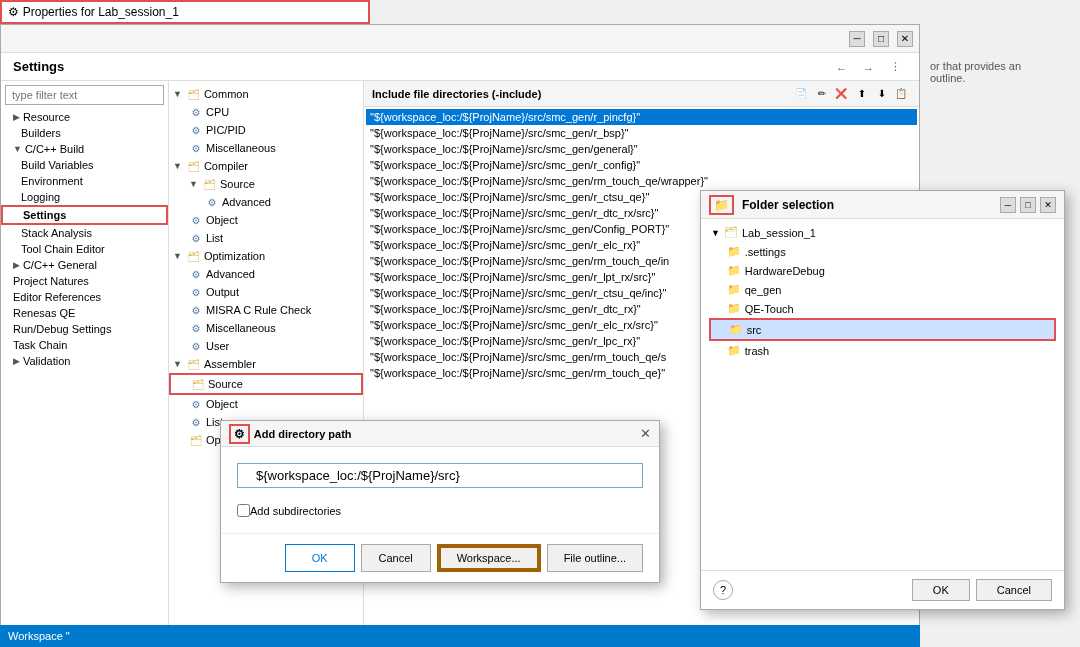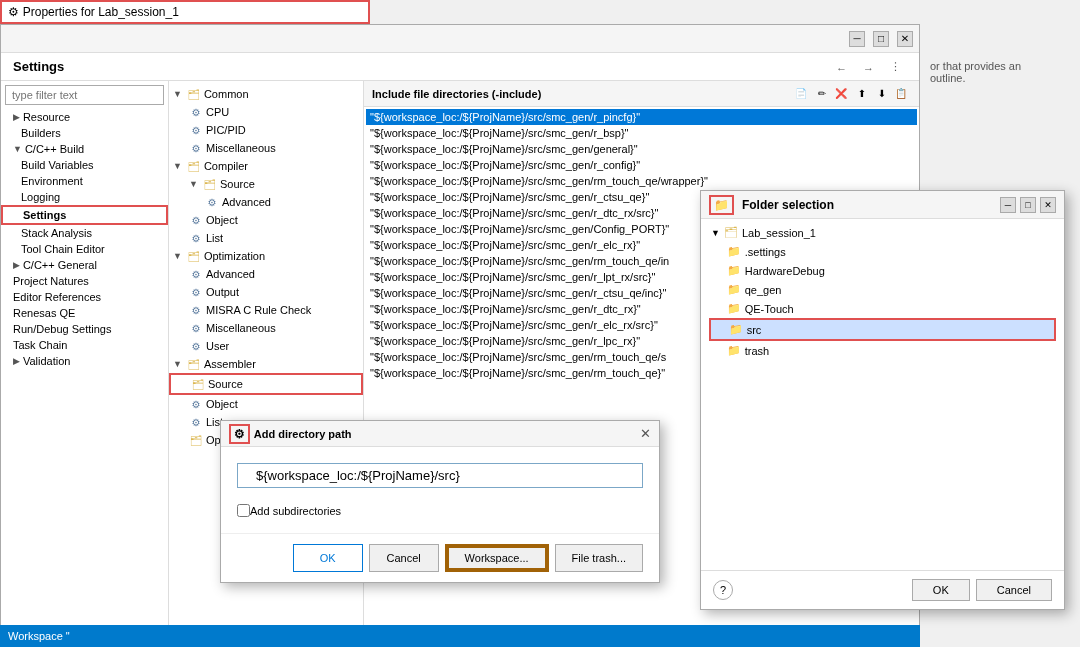--- a/index.html
+++ b/index.html
@@ -513,21 +513,21 @@
     <input class="dialog-input" type="text" value="${workspace_loc:/${ProjName}/src}" style="">
     <div class="dialog-checkbox-row">
       <input type="checkbox" style="">
       <label>Add subdirectories</label>
     </div>
   </div>
   <div class="dialog-buttons">
     <button class="dialog-btn primary">OK</button>
     <button class="dialog-btn">Cancel</button>
     <button class="dialog-btn highlighted" style="border: 4px solid #a16207;">Workspace...</button>
-    <button class="dialog-btn">File trash...</button>
+    <button class="dialog-btn">File outline...</button>
   </div>
 </div>
 
 <div class="folder-dialog">
   <div class="folder-dialog-title">
     <div class="folder-dialog-title-text">
       <span style="font-size:12px; border:2px solid #e05050; padding:1px 3px; margin-right:4px;">📁</span>
       <span>Folder selection</span>
     </div>
     <div class="folder-win-btns">

